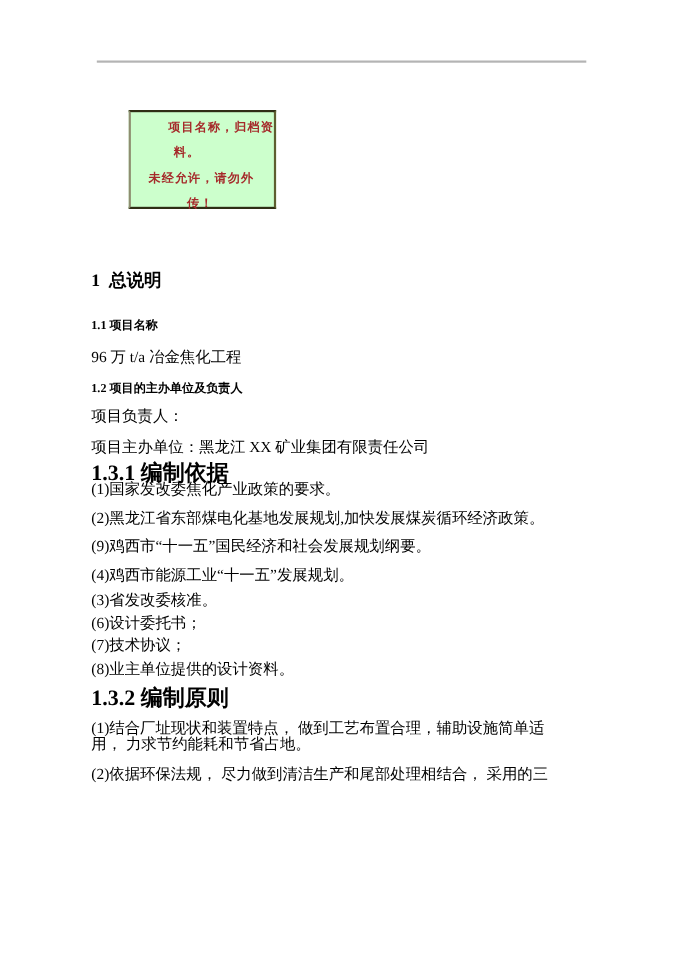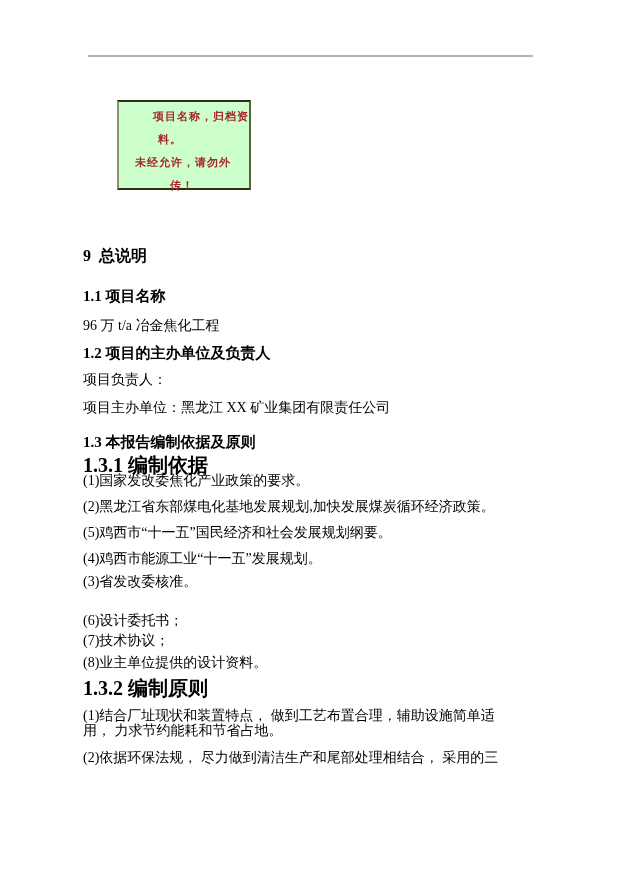--- a/index.html
+++ b/index.html
@@ -34,21 +34,21 @@
   .sl0{margin-left:34px}
   .sl1{margin-left:39px}
   .sl2{margin-left:16px}
   .sl3{margin-left:51px}
   
   .content{
     position:absolute;left:83px;top:248px;width:478px;
   }
   .content > div, .content > h1{margin:0;white-space:pre-wrap;}
   .doc-title{font-size:16px;line-height:16px;font-weight:bold;}
-  .h2{font-size:15px;line-height:15px;font-weight:bold;}
+  .h2{font-size:11px;line-height:15px;font-weight:bold;}
   .h3{font-size:20px;line-height:15px;font-weight:bold;}
   .para{font-size:14px;line-height:15px;}
   .ind-sm{margin-left:15px;}
   .ind-lg{margin-left:34px;}
 </style>
 </head>
 <body>
 
 <div class="page">
 
@@ -56,42 +56,41 @@
 
   <div class="stamp">
     <div class="stamp-line sl0">项目名称，归档资</div>
     <div class="stamp-line sl1">料。</div>
     <div class="stamp-line sl2">未经允许，请勿外</div>
     <div class="stamp-line sl3">传！</div>
   </div>
 
   <div class="content">
 
-    <h1 class="doc-title" style="margin-top:0">9  总说明</h1>
+    <h1 class="doc-title" style="margin-top:0">1  总说明</h1>
 
     <div class="h2" style="margin-top:25px">1.1 项目名称</div>
 
     <div class="para ind-sm" style="margin-top:14px">96 万 t/a 冶金焦化工程</div>
 
     <div class="h2" style="margin-top:13px">1.2 项目的主办单位及负责人</div>
 
     <div class="para ind-lg" style="margin-top:11px">项目负责人：</div>
 
     <div class="para ind-lg" style="margin-top:13px">项目主办单位：黑龙江 XX 矿业集团有限责任公司</div>
 
-    <div class="h2" style="margin-top:20px">1.3 本报告编制依据及原则</div>
 
     <div class="h3" style="margin-top:8px">1.3.1 编制依据</div>
 
     <div class="para ind-sm" style="">(1)国家发改委焦化产业政策的要求。</div>
     <div class="para ind-sm" style="margin-top:11px">(2)黑龙江省东部煤电化基地发展规划,加快发展煤炭循环经济政策。</div>
-    <div class="para ind-sm" style="margin-top:11px">(5)鸡西市“十一五”国民经济和社会发展规划纲要。</div>
+    <div class="para ind-sm" style="margin-top:11px">(9)鸡西市“十一五”国民经济和社会发展规划纲要。</div>
     <div class="para ind-sm" style="margin-top:11px">(4)鸡西市能源工业“十一五”发展规划。</div>
     <div class="para ind-sm" style="margin-top:8px">(3)省发改委核准。</div>
-    <div class="para ind-sm" style="margin-top:24px">(6)设计委托书；</div>
+    <div class="para ind-sm" style="margin-top:6px">(6)设计委托书；</div>
     <div class="para ind-sm" style="margin-top:5px">(7)技术协议；</div>
     <div class="para ind-sm" style="margin-top:7px">(8)业主单位提供的设计资料。</div>
 
     <div class="h3" style="margin-top:11px">1.3.2 编制原则</div>
 
     <div class="para ind-sm" style="margin-top:12px">(1)结合厂址现状和装置特点， 做到工艺布置合理，辅助设施简单适</div>
     <div class="para ind-lg" style="">用， 力求节约能耗和节省占地。</div>
     <div class="para ind-sm" style="margin-top:12px">(2)依据环保法规， 尽力做到清洁生产和尾部处理相结合， 采用的三</div>
 
   </div>

